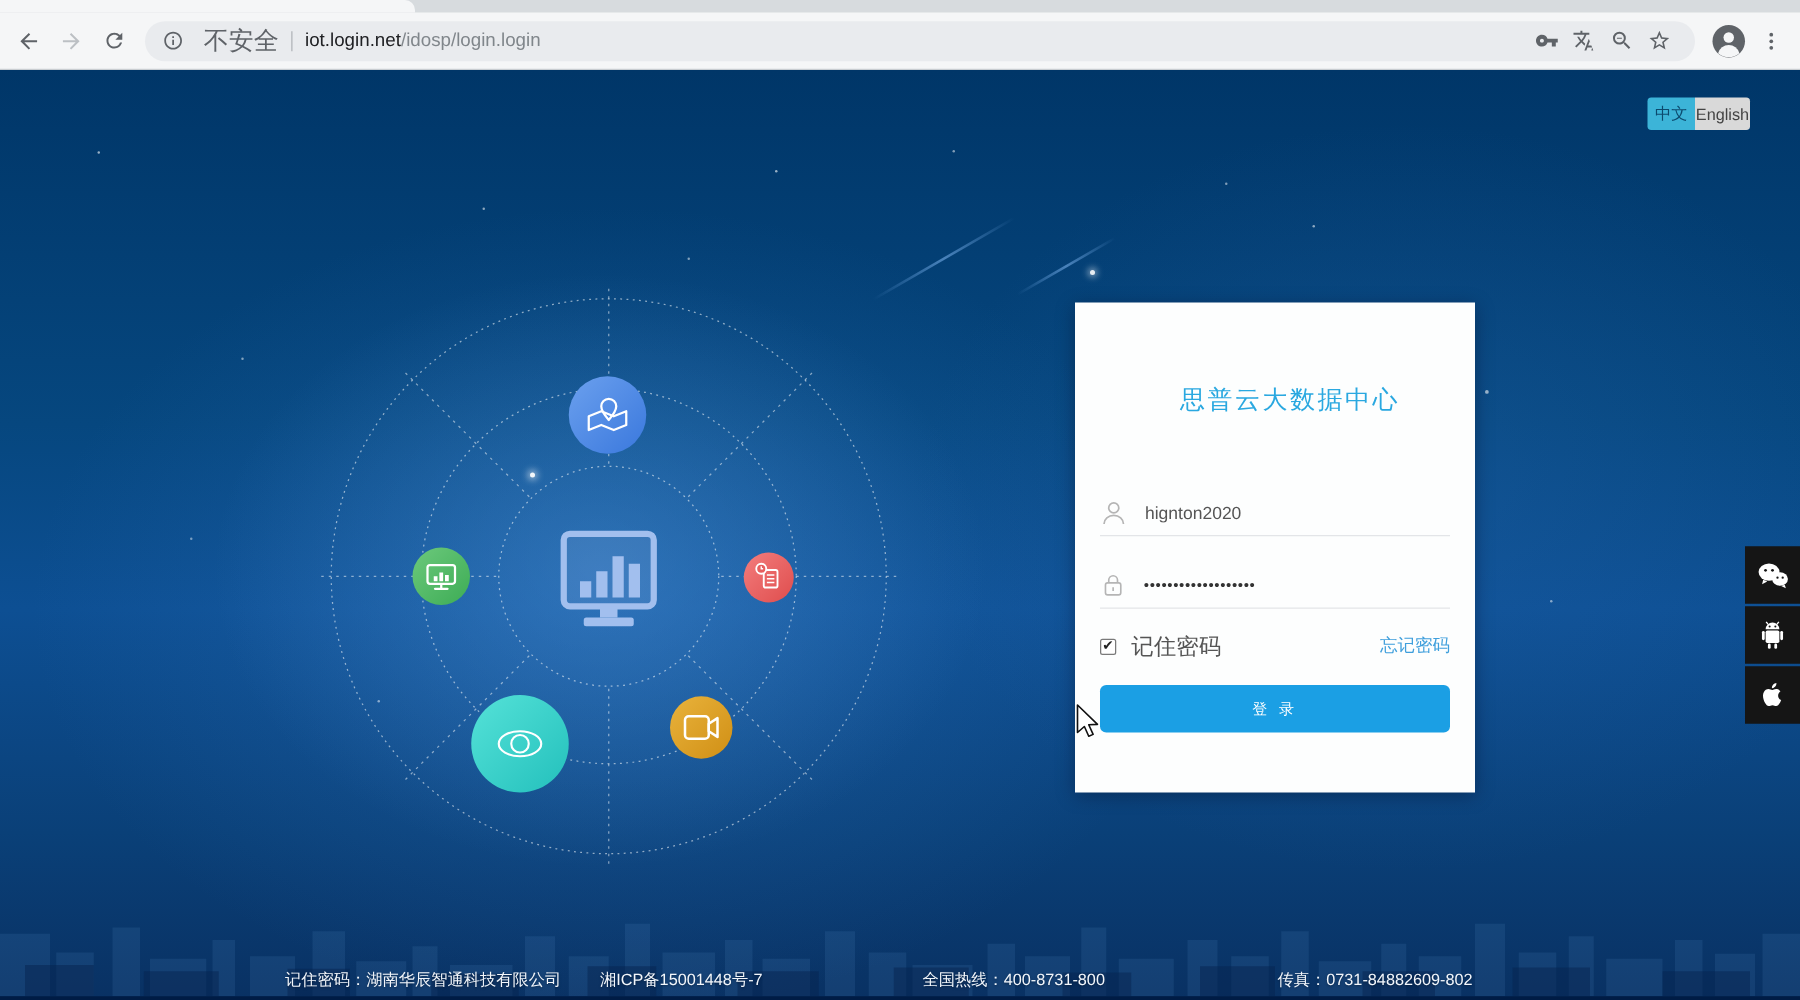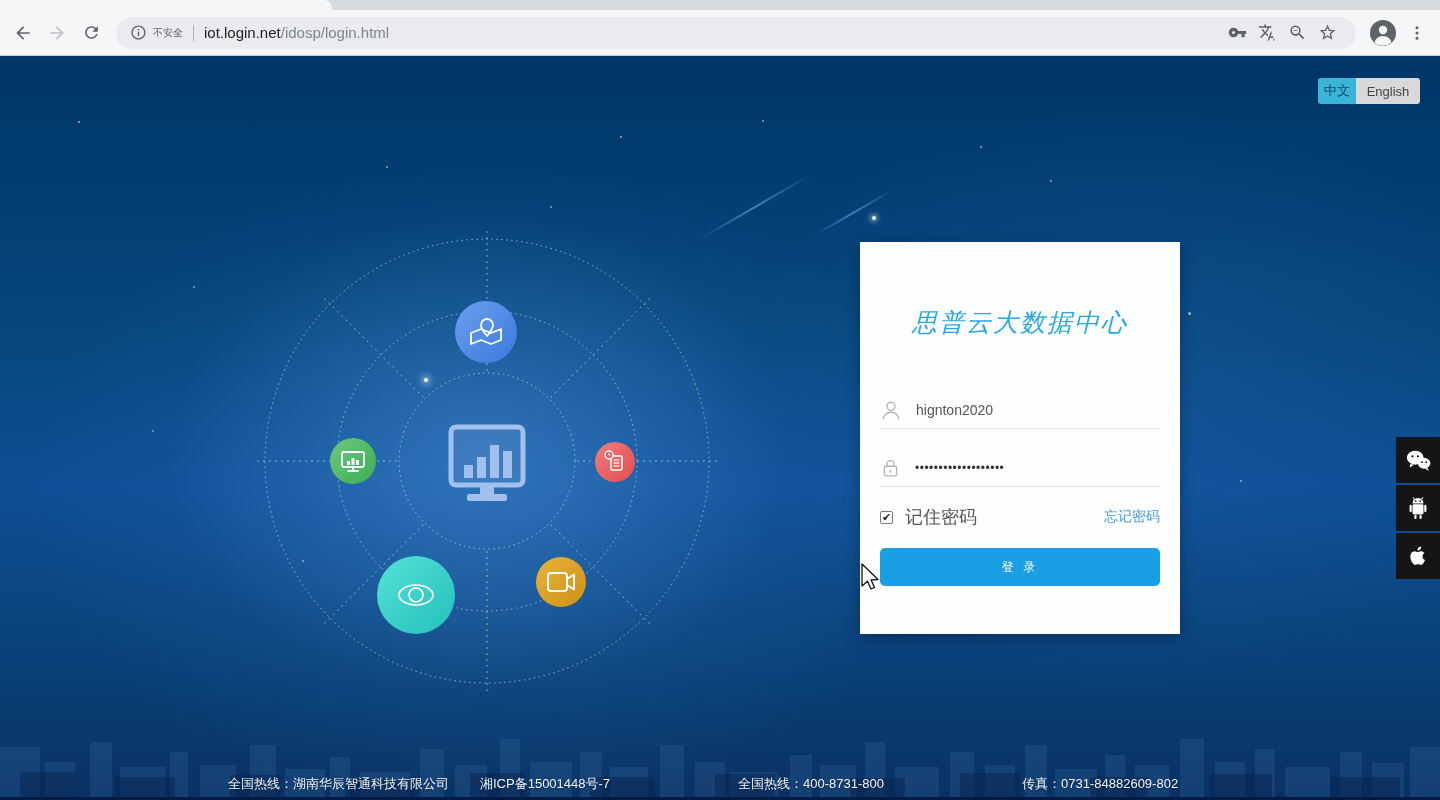--- a/index.html
+++ b/index.html
@@ -5,21 +5,21 @@
   * { margin:0; padding:0; box-sizing:border-box; }
   html,body { width:1440px; height:800px; overflow:hidden; font-family:"Liberation Sans","DejaVu Sans",sans-serif; }
 
   
   .chrome { position:relative; width:1440px; height:56px; background:#f5f6f7; }
   .tab-strip { position:relative; height:10px; background:#d7dbde; }
   .active-tab { position:absolute; left:0; top:0; width:332px; height:10px; background:#f5f6f7; border-top-right-radius:8px; }
   .toolbar { position:relative; height:46px; display:flex; align-items:center; padding:0 8px 0 6px; border-bottom:1px solid #c9cdd1; }
   .nav-btn { width:34px; height:34px; display:flex; align-items:center; justify-content:center; border-radius:50%; flex:0 0 auto; }
   .omnibox { flex:1; height:32px; margin:0 8px; background:#e9ebee; border-radius:16px; display:flex; align-items:center; padding:0 14px; min-width:0; }
-  .omnibox .sec-text { font-size:10px; color:#5f6368; margin-left:6px; white-space:nowrap; }
+  .omnibox .sec-text { font-size:20px; color:#5f6368; margin-left:16px; white-space:nowrap; }
   .omnibox .divider { width:1px; height:16px; background:#b0b4b8; margin:0 10px; }
   .url { font-size:15px; white-space:nowrap; }
   .url .host { color:#202124; }
   .url .path { color:#80868b; }
   .omni-spacer { flex:1; }
   .omni-ic { width:30px; height:30px; display:flex; align-items:center; justify-content:center; flex:0 0 auto; }
   .avatar-wrap { width:38px; height:38px; display:flex; align-items:center; justify-content:center; flex:0 0 auto; }
   .menu-wrap { width:30px; height:38px; display:flex; align-items:center; justify-content:center; flex:0 0 auto; }
 
   
@@ -28,27 +28,27 @@
       radial-gradient(ellipse 430px 330px at 480px 400px, rgba(90,160,230,.34), rgba(90,160,230,0) 72%),
       radial-gradient(ellipse 620px 430px at 34% 58%, rgba(45,115,190,.40), rgba(45,115,190,0) 75%),
       radial-gradient(ellipse 520px 400px at 78% 46%, rgba(40,105,180,.28), rgba(40,105,180,0) 75%),
       linear-gradient(180deg, #003668 0%, #06477f 38%, #0d4f93 58%, #0a4078 82%, #093163 100%);
   }
   .star { position:absolute; background:#fff; border-radius:50%; }
   .streak { position:absolute; height:2px; background:linear-gradient(90deg, rgba(130,185,245,0), rgba(130,185,245,.55), rgba(130,185,245,0)); }
 
   .lang-toggle { position:absolute; left:1318px; top:22px; display:flex; height:26px; font-size:13px; }
   .lang-zh { width:38px; background:#3cb4d8; color:#0c4a6e; display:flex; align-items:center; justify-content:center; border-radius:3px 0 0 3px; }
-  .lang-en { width:64px; background:#d9d9d9; color:#444; display:flex; align-items:center; justify-content:center; border-radius:0 3px 3px 0; }
+  .lang-en { width:44px; background:#d9d9d9; color:#444; display:flex; align-items:center; justify-content:center; border-radius:0 3px 3px 0; }
 
   .hero { position:absolute; left:227px; top:165px; }
 
   
   .card { position:absolute; left:860px; top:186px; width:320px; height:392px; background:#fdfefe; box-shadow:0 3px 14px rgba(0,10,30,.35); }
-  .card-title { position:absolute; top:64px; left:0; width:100%; text-align:center; font-size:25px; letter-spacing:2px; color:#2aa8e0;font-style:italic; }
+  .card-title { position:absolute; top:64px; left:12px; width:100%; text-align:center; font-size:20px; letter-spacing:2px; color:#2aa8e0; }
   .field { position:absolute; left:20px; right:20px; height:37px; display:flex; align-items:center; border-bottom:1px solid #e3e5e8; }
   .field-user { top:150px; }
   .field-pass { top:208px; }
   .field input { border:none; outline:none; background:transparent; flex:1; margin-left:14px; color:#555; }
   .field-user input { font-size:14px; }
   .field-pass input { font-size:12px; letter-spacing:.5px; color:#333; }
   .options { position:absolute; left:20px; right:20px; top:262px; height:26px; display:flex; align-items:center; }
   .cb { width:13px; height:13px; border:1px solid #7a7a7a; border-radius:2px; background:#fff; display:flex; align-items:center; justify-content:center; font-size:11px; color:#222; line-height:1; }
   .remember-label { font-size:18px; color:#555; margin-left:12px; }
   .forgot { margin-left:auto; font-size:14px; color:#3f9fdc; text-decoration:none; }
@@ -92,21 +92,21 @@
       <svg width="19" height="19" viewBox="0 0 24 24">
           <path fill="#5f6368" d="M17.65 6.35A7.96 7.96 0 0 0 12 4c-4.42 0-7.99 3.58-7.99 8S7.58 20 12 20c3.73 0 6.84-2.55 7.73-6h-2.08A5.99 5.99 0 0 1 12 18c-3.31 0-6-2.69-6-6s2.69-6 6-6c1.66 0 3.14.69 4.22 1.78L13 11h7V4l-2.35 2.35z"></path>
         </svg>
     </div>
     <div class="omnibox">
       <svg width="17" height="17" viewBox="0 0 24 24">
           <path fill="#5f6368" d="M11 7h2v2h-2V7zm0 4h2v6h-2v-6zm1-9C6.48 2 2 6.48 2 12s4.48 10 10 10 10-4.48 10-10S17.52 2 12 2zm0 18c-4.41 0-8-3.59-8-8s3.59-8 8-8 8 3.59 8 8-3.59 8-8 8z"></path>
         </svg>
       <span class="sec-text">不安全</span>
       <span class="divider"></span>
-      <span class="url"><span class="host">iot.login.net</span><span class="path">/idosp/login.html</span></span>
+      <span class="url"><span class="host">iot.login.net</span><span class="path">/idosp/login.login</span></span>
       <span class="omni-spacer"></span>
       <div class="omni-ic">
         <svg width="19" height="19" viewBox="0 0 24 24">
             <path fill="#5f6368" d="M12.65 10A5.99 5.99 0 0 0 7 6c-3.31 0-6 2.69-6 6s2.69 6 6 6a5.99 5.99 0 0 0 5.65-4H17v4h4v-4h2v-4H12.65zM7 14c-1.1 0-2-.9-2-2s.9-2 2-2 2 .9 2 2-.9 2-2 2z"></path>
           </svg>
       </div>
       <div class="omni-ic">
         <svg width="19" height="19" viewBox="0 0 24 24">
             <path fill="#5f6368" d="M12.87 15.07l-2.54-2.51.03-.03A17.52 17.52 0 0 0 14.07 6H17V4h-7V2H8v2H1v2h11.17C11.5 7.92 10.44 9.75 9 11.35 8.07 10.32 7.3 9.19 6.69 8h-2c.73 1.63 1.73 3.17 2.98 4.56l-5.09 5.02L4 19l5-5 3.11 3.11.76-2.04zM18.5 10h-2L12 22h2l1.12-3h4.75L19 22h2l-4.5-12zm-2.62 7l1.62-4.33L19.12 17h-3.24z"></path>
           </svg>
@@ -380,21 +380,21 @@
         <rect x="715" y="47" width="60" height="23"></rect>
         <rect x="850" y="51" width="55" height="19"></rect>
         <rect x="960" y="46" width="60" height="24"></rect>
         <rect x="1090" y="50" width="58" height="20"></rect>
         <rect x="1210" y="47" width="62" height="23"></rect>
         <rect x="1330" y="50" width="70" height="20"></rect>
     </g>
   </svg>
 
   <div class="footer-line">
-    <span class="f-copy">全国热线：湖南华辰智通科技有限公司</span>
+    <span class="f-copy">记住密码：湖南华辰智通科技有限公司</span>
     <span class="f-icp">湘ICP备15001448号-7</span>
     <span class="f-hot">全国热线：400-8731-800</span>
     <span class="f-fax">传真：0731-84882609-802</span>
   </div>
   <div class="bottom-bar"></div>
 
   <svg class="cursor" width="22" height="30" viewBox="0 0 22 30">
     <path d="M4 2 L4 24 L9.5 19.2 L13 27 L16.5 25.5 L13 17.8 L20 17.5 Z" fill="#fff" stroke="#111" stroke-width="1.3" stroke-linejoin="round"></path>
   </svg>
 </div>

